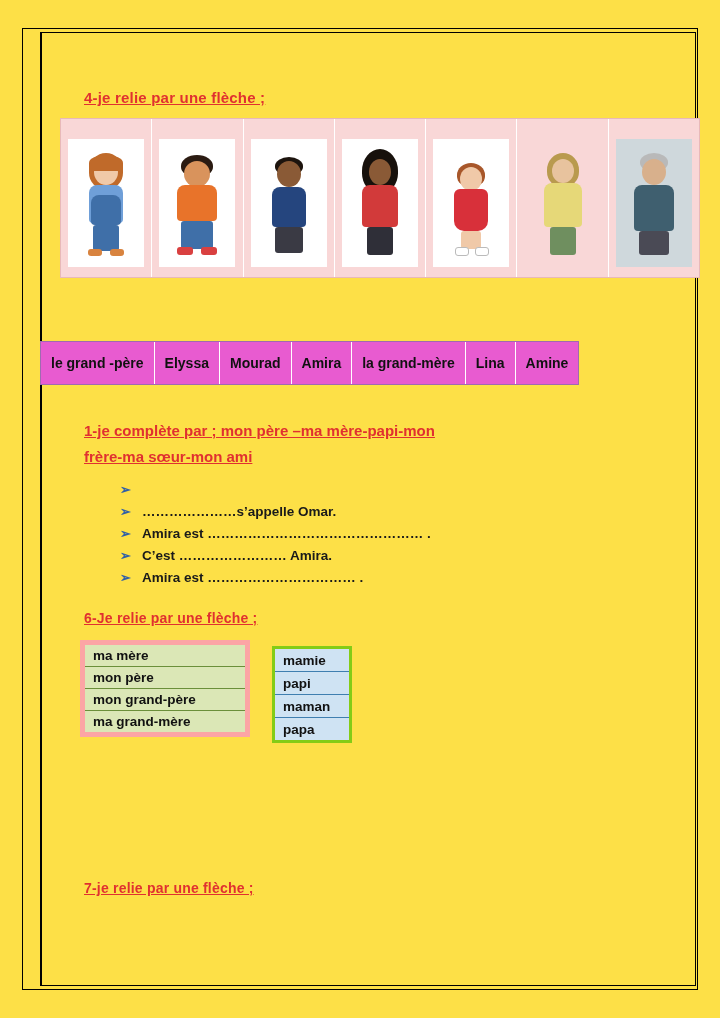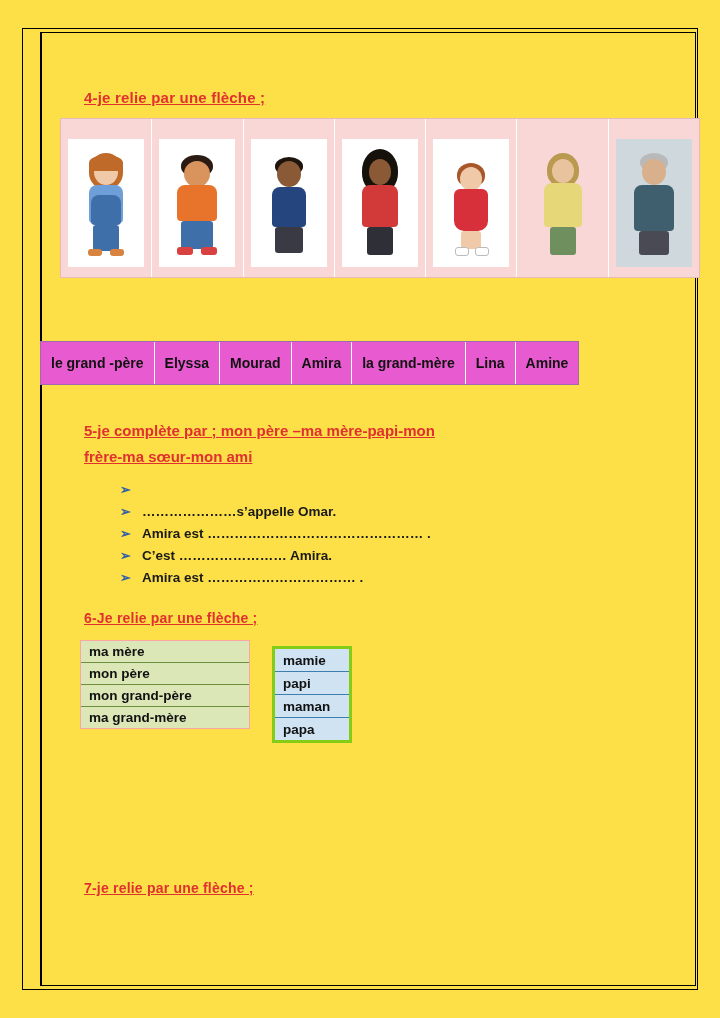--- a/index.html
+++ b/index.html
@@ -181,21 +181,21 @@
     width: 22px;
     flex: 0 0 22px;
   }
 
   
   .box-left {
     position: absolute;
     left: 80px;
     top: 640px;
     width: 170px;
-    border: 1px solid #fca5a5;
+    border: 5px solid #fca5a5;
     box-sizing: border-box;
   }
   .box-left .cell {
     background: #dbe7b6;
     border-bottom: 1px solid #6b8f3a;
     height: 21px;
     display: flex;
     align-items: center;
     padding-left: 8px;
     font-size: 13.5px;
@@ -327,21 +327,21 @@
     <div class="name-cell">le grand -père</div>
     <div class="name-cell">Elyssa</div>
     <div class="name-cell">Mourad</div>
     <div class="name-cell">Amira</div>
     <div class="name-cell">la grand-mère</div>
     <div class="name-cell">Lina</div>
     <div class="name-cell">Amine</div>
   </div>
 
   <div class="heading-q5">
-    <span>5-je complète par ; mon père –ma mère-papi-mon</span><br>
+    <span>1-je complète par ; mon père –ma mère-papi-mon</span><br>
     <span>frère-ma sœur-mon ami</span>
   </div>
 
   <div class="q5-list">
     <div class="q5-item">
       <span class="q5-bullet">➢</span>
     </div>
     <div class="q5-item">
       <span class="q5-bullet">➢</span>
       <span>…………………s’appelle Omar.</span>

